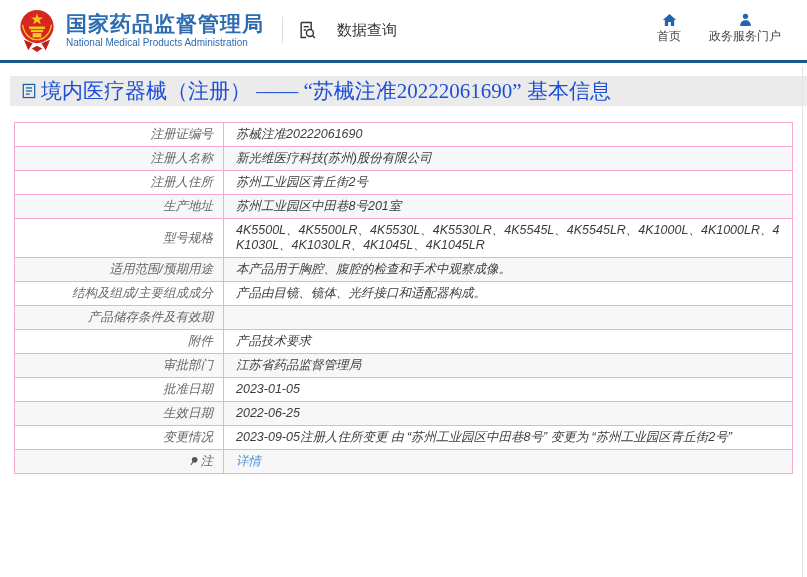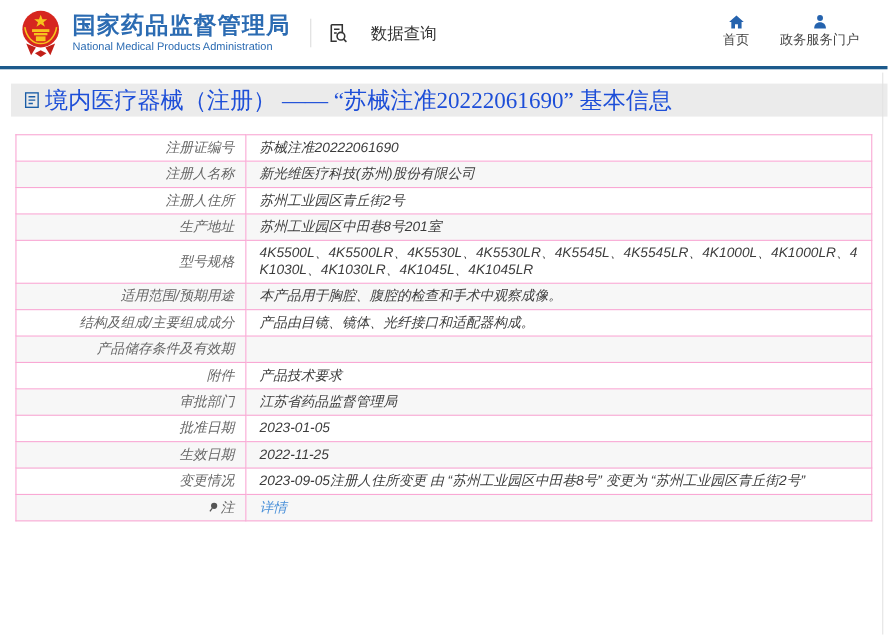--- a/index.html
+++ b/index.html
@@ -161,21 +161,21 @@
     <div class="trow">
       <div class="tcell lab"><span>审批部门</span></div>
       <div class="tcell val"><span>江苏省药品监督管理局</span></div>
     </div>
     <div class="trow">
       <div class="tcell lab"><span>批准日期</span></div>
       <div class="tcell val"><span>2023-01-05</span></div>
     </div>
     <div class="trow">
       <div class="tcell lab"><span>生效日期</span></div>
-      <div class="tcell val"><span>2022-11-25</span></div>
+      <div class="tcell val"><span>2022-06-25</span></div>
     </div>
     <div class="trow">
       <div class="tcell lab"><span>变更情况</span></div>
       <div class="tcell val"><span>2023-09-05注册人住所变更 由 “苏州工业园区中田巷8号” 变更为 “苏州工业园区青丘街2号”</span></div>
     </div>
     <div class="trow">
       <div class="tcell lab"><svg viewBox="0 0 12 12" width="10" height="10" class="pin-ic">
           <circle cx="6.8" cy="4.6" r="3.4" fill="#555"></circle>
           <line x1="2.2" y1="10.6" x2="4.8" y2="7.2" stroke="#555" stroke-width="1.4"></line>
         </svg><span>注</span></div>

